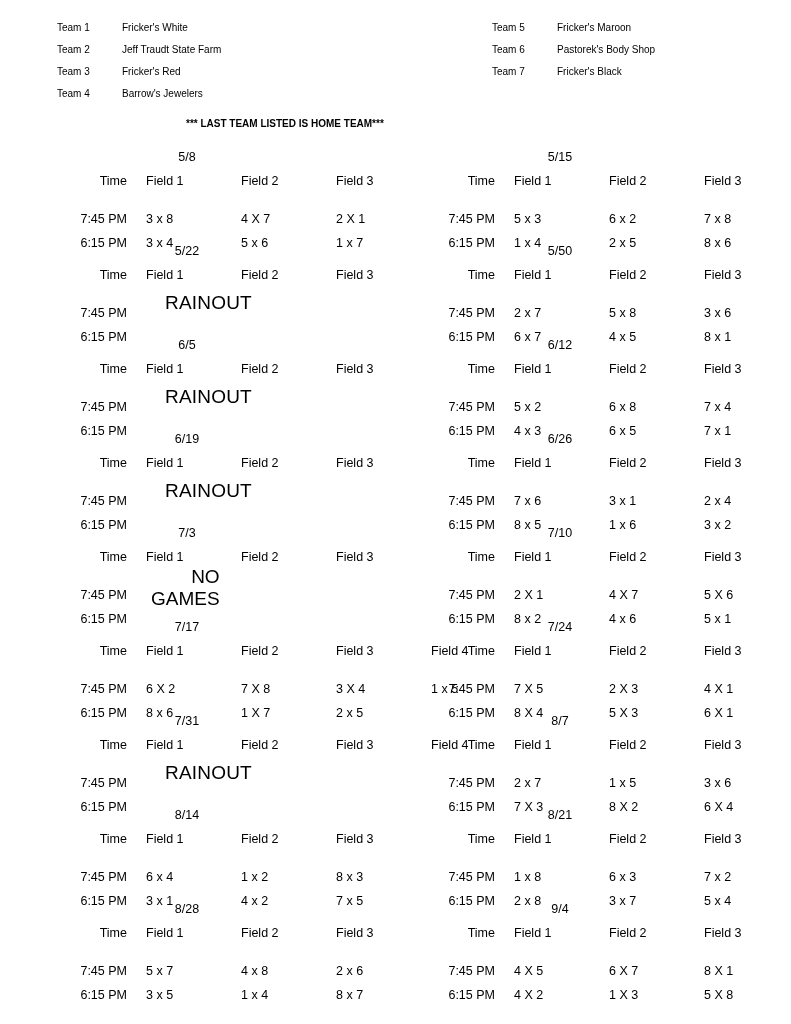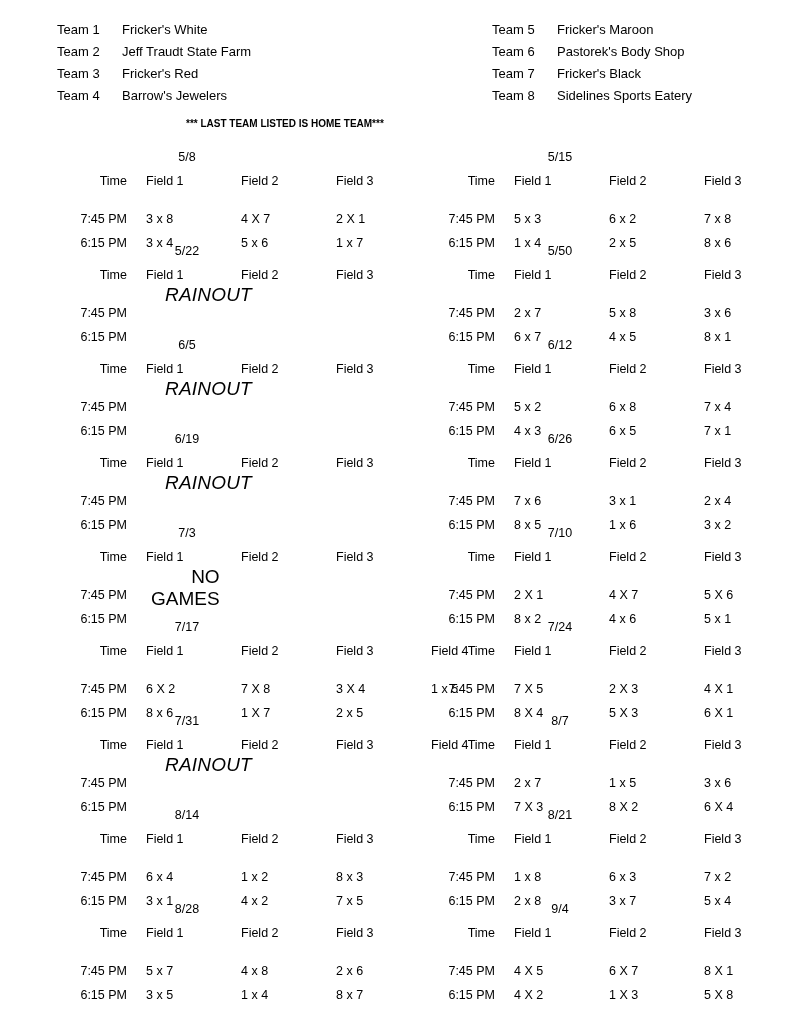--- a/index.html
+++ b/index.html
@@ -24,21 +24,21 @@
 
   
   .teams {
     position: absolute;
     top: 22px;
     left: 0;
     width: 791px;
   }
   .teams-col {
     position: absolute;
-    font-size: 13px;
+    font-size: 10px;
   }
   .teams-col.left { left: 57px; }
   .teams-col.right { left: 492px; }
   .team-row {
     display: flex;
     height: 22px;
     align-items: flex-start;
     white-space: nowrap;
   }
   .team-id { width: 65px; }
@@ -95,25 +95,24 @@
 
   .cell {
     display: inline-block;
     vertical-align: top;
   }
   .c-time   { width: 70px; text-align: right; }
   .c-f      { width: 76px; text-align: left; padding-left: 19px; }
 
   .rainout {
     position: absolute;
-    top: 40px;
+    top: 48px;
     left: 108px;
     font-size: 19px;
     letter-spacing: 0.2px;
-    font-style: italic;
   }
   .nogames {
     position: absolute;
     top: 40px;
     left: 94px;
     font-size: 19px;
     text-align: right;
   }
 </style>
 </head>
@@ -146,24 +145,20 @@
         <span class="team-name">Fricker's Maroon</span>
       </div>
       <div class="team-row">
         <span class="team-id">Team 6</span>
         <span class="team-name">Pastorek's Body Shop</span>
       </div>
       <div class="team-row">
         <span class="team-id">Team 7</span>
         <span class="team-name">Fricker's Black</span>
       </div>
-      <div class="team-row">
-        <span class="team-id">Team 8</span>
-        <span class="team-name">Sidelines Sports Eatery</span>
-      </div>
     </div>
   </div>
 
   <div class="home-note">*** LAST TEAM LISTED IS HOME TEAM***</div>
 
   <div class="schedule" id="schedule-root">
       <div class="week-row">
         <div class="block left">
           <div class="date">5/8</div>
           <div class="grid-row hdr"><span class="cell c-time">Time</span><span class="cell c-f">Field 1</span><span class="cell c-f">Field 2</span><span class="cell c-f">Field 3</span></div>

